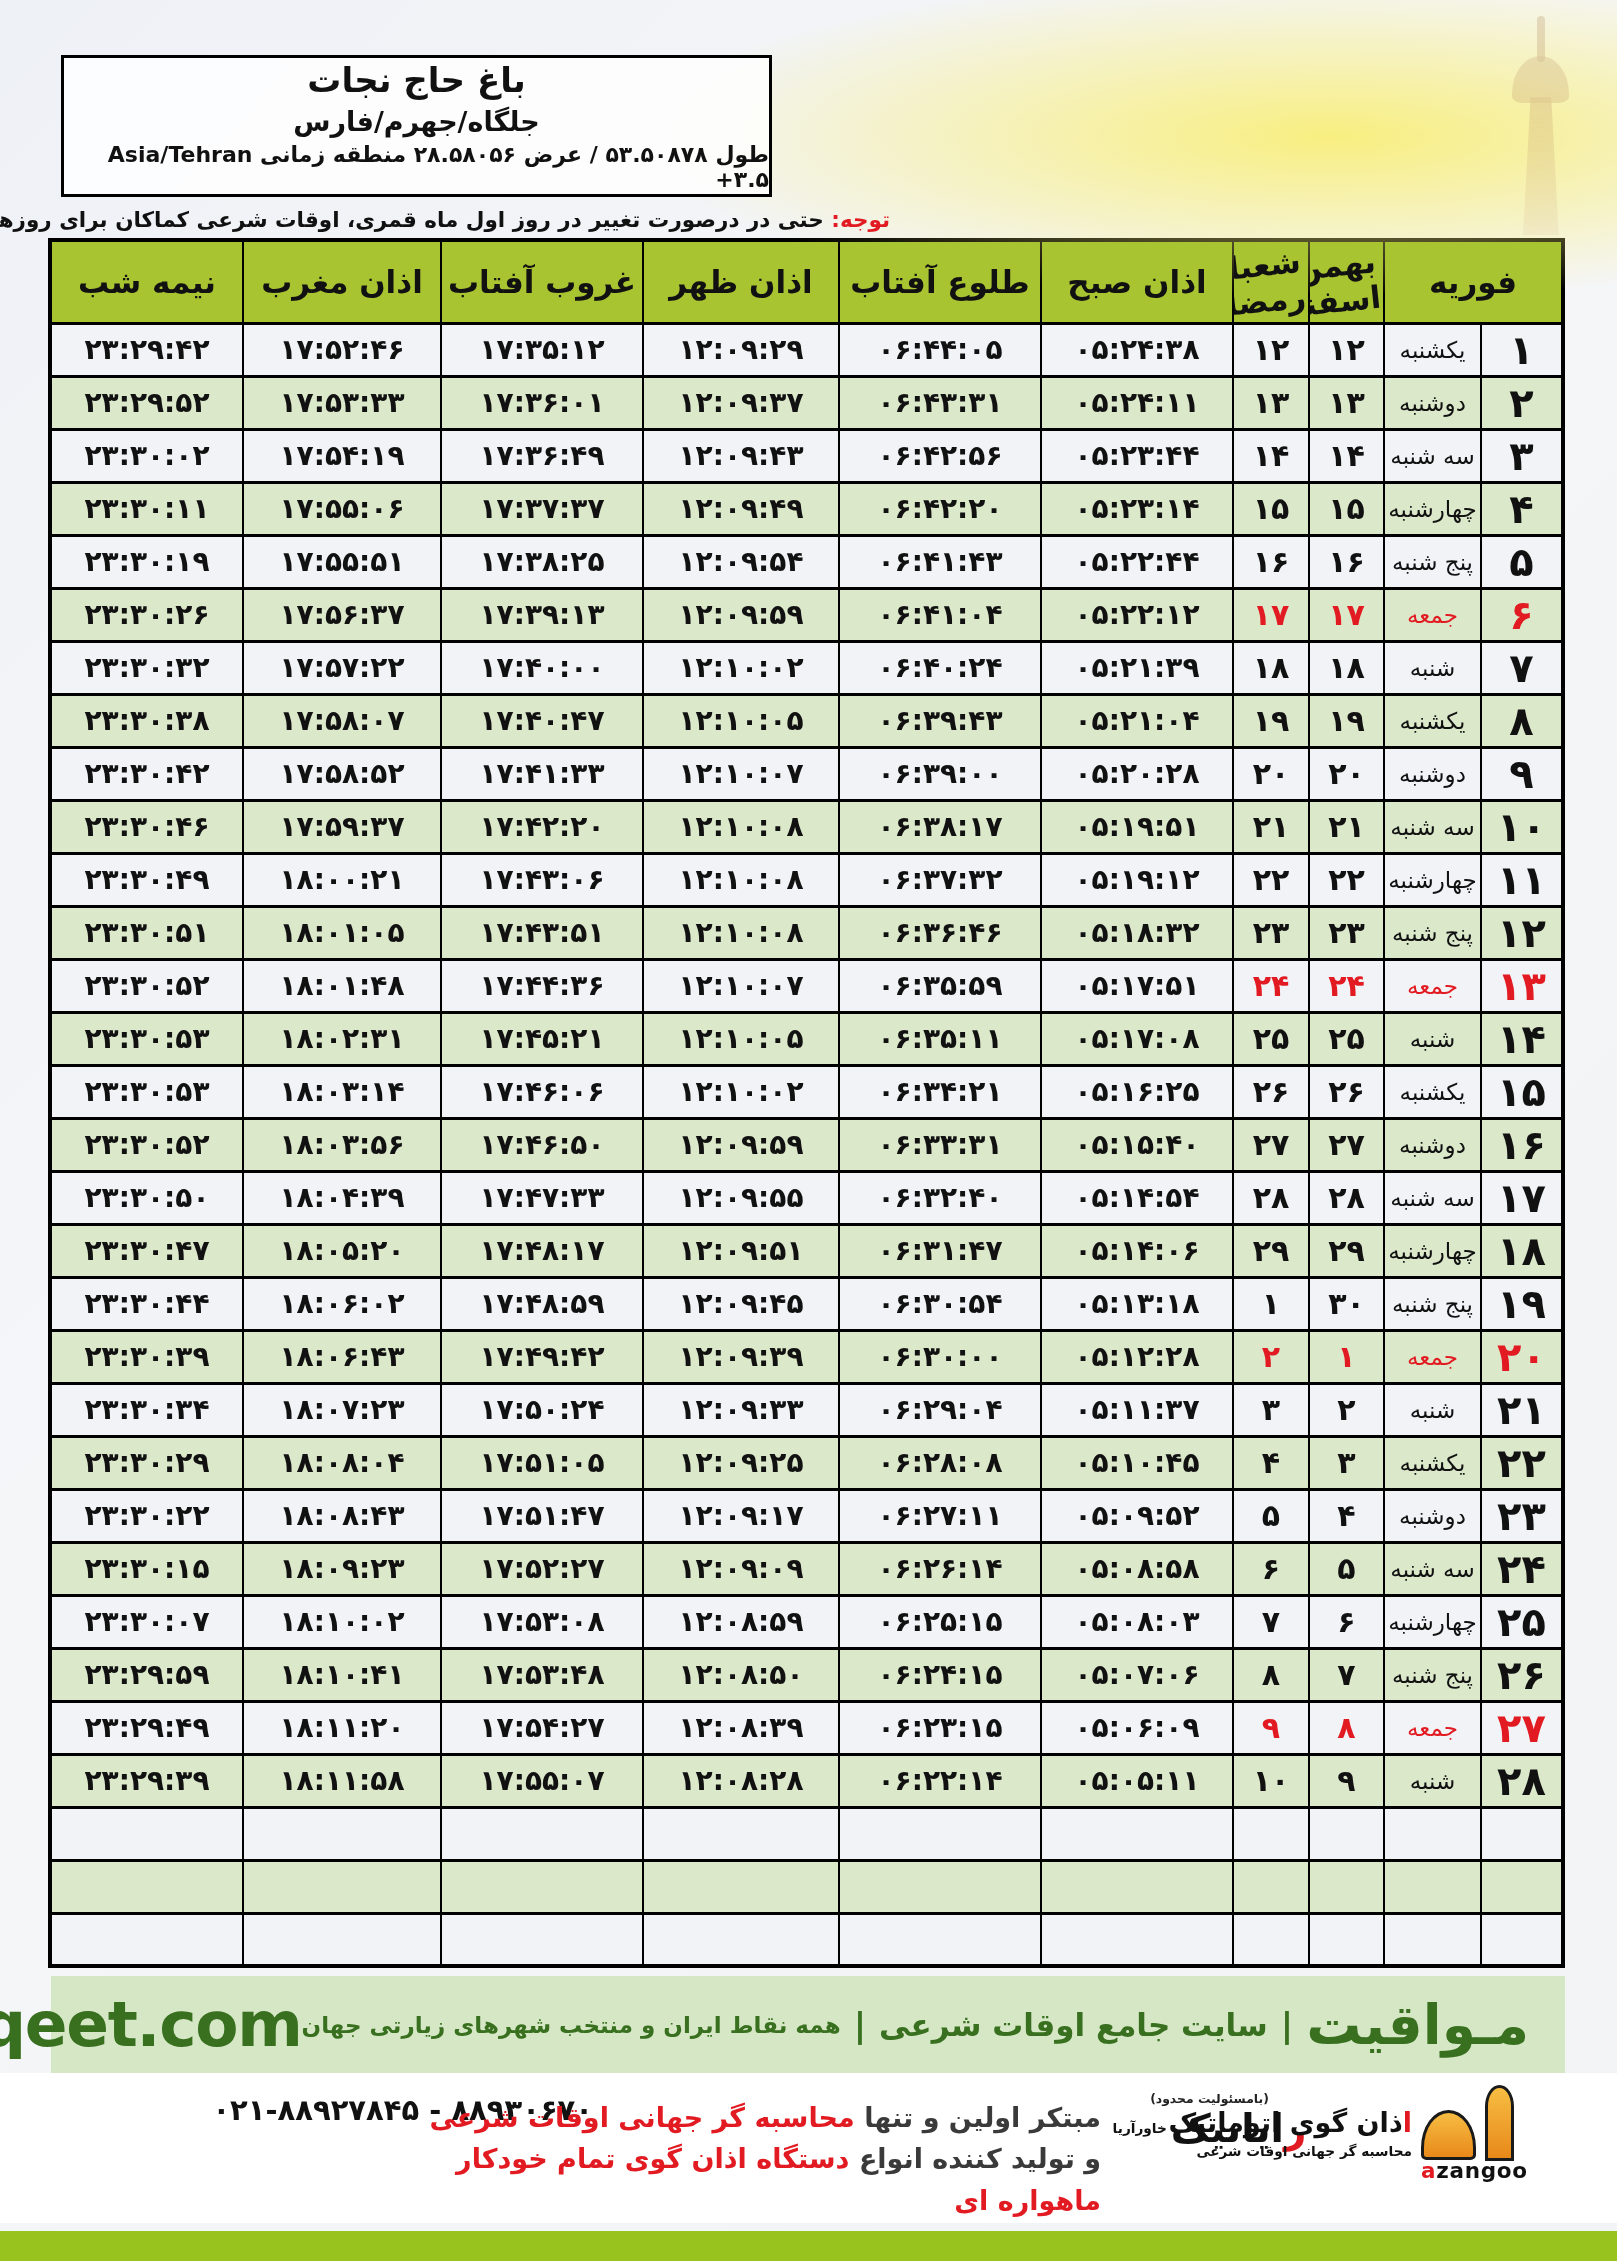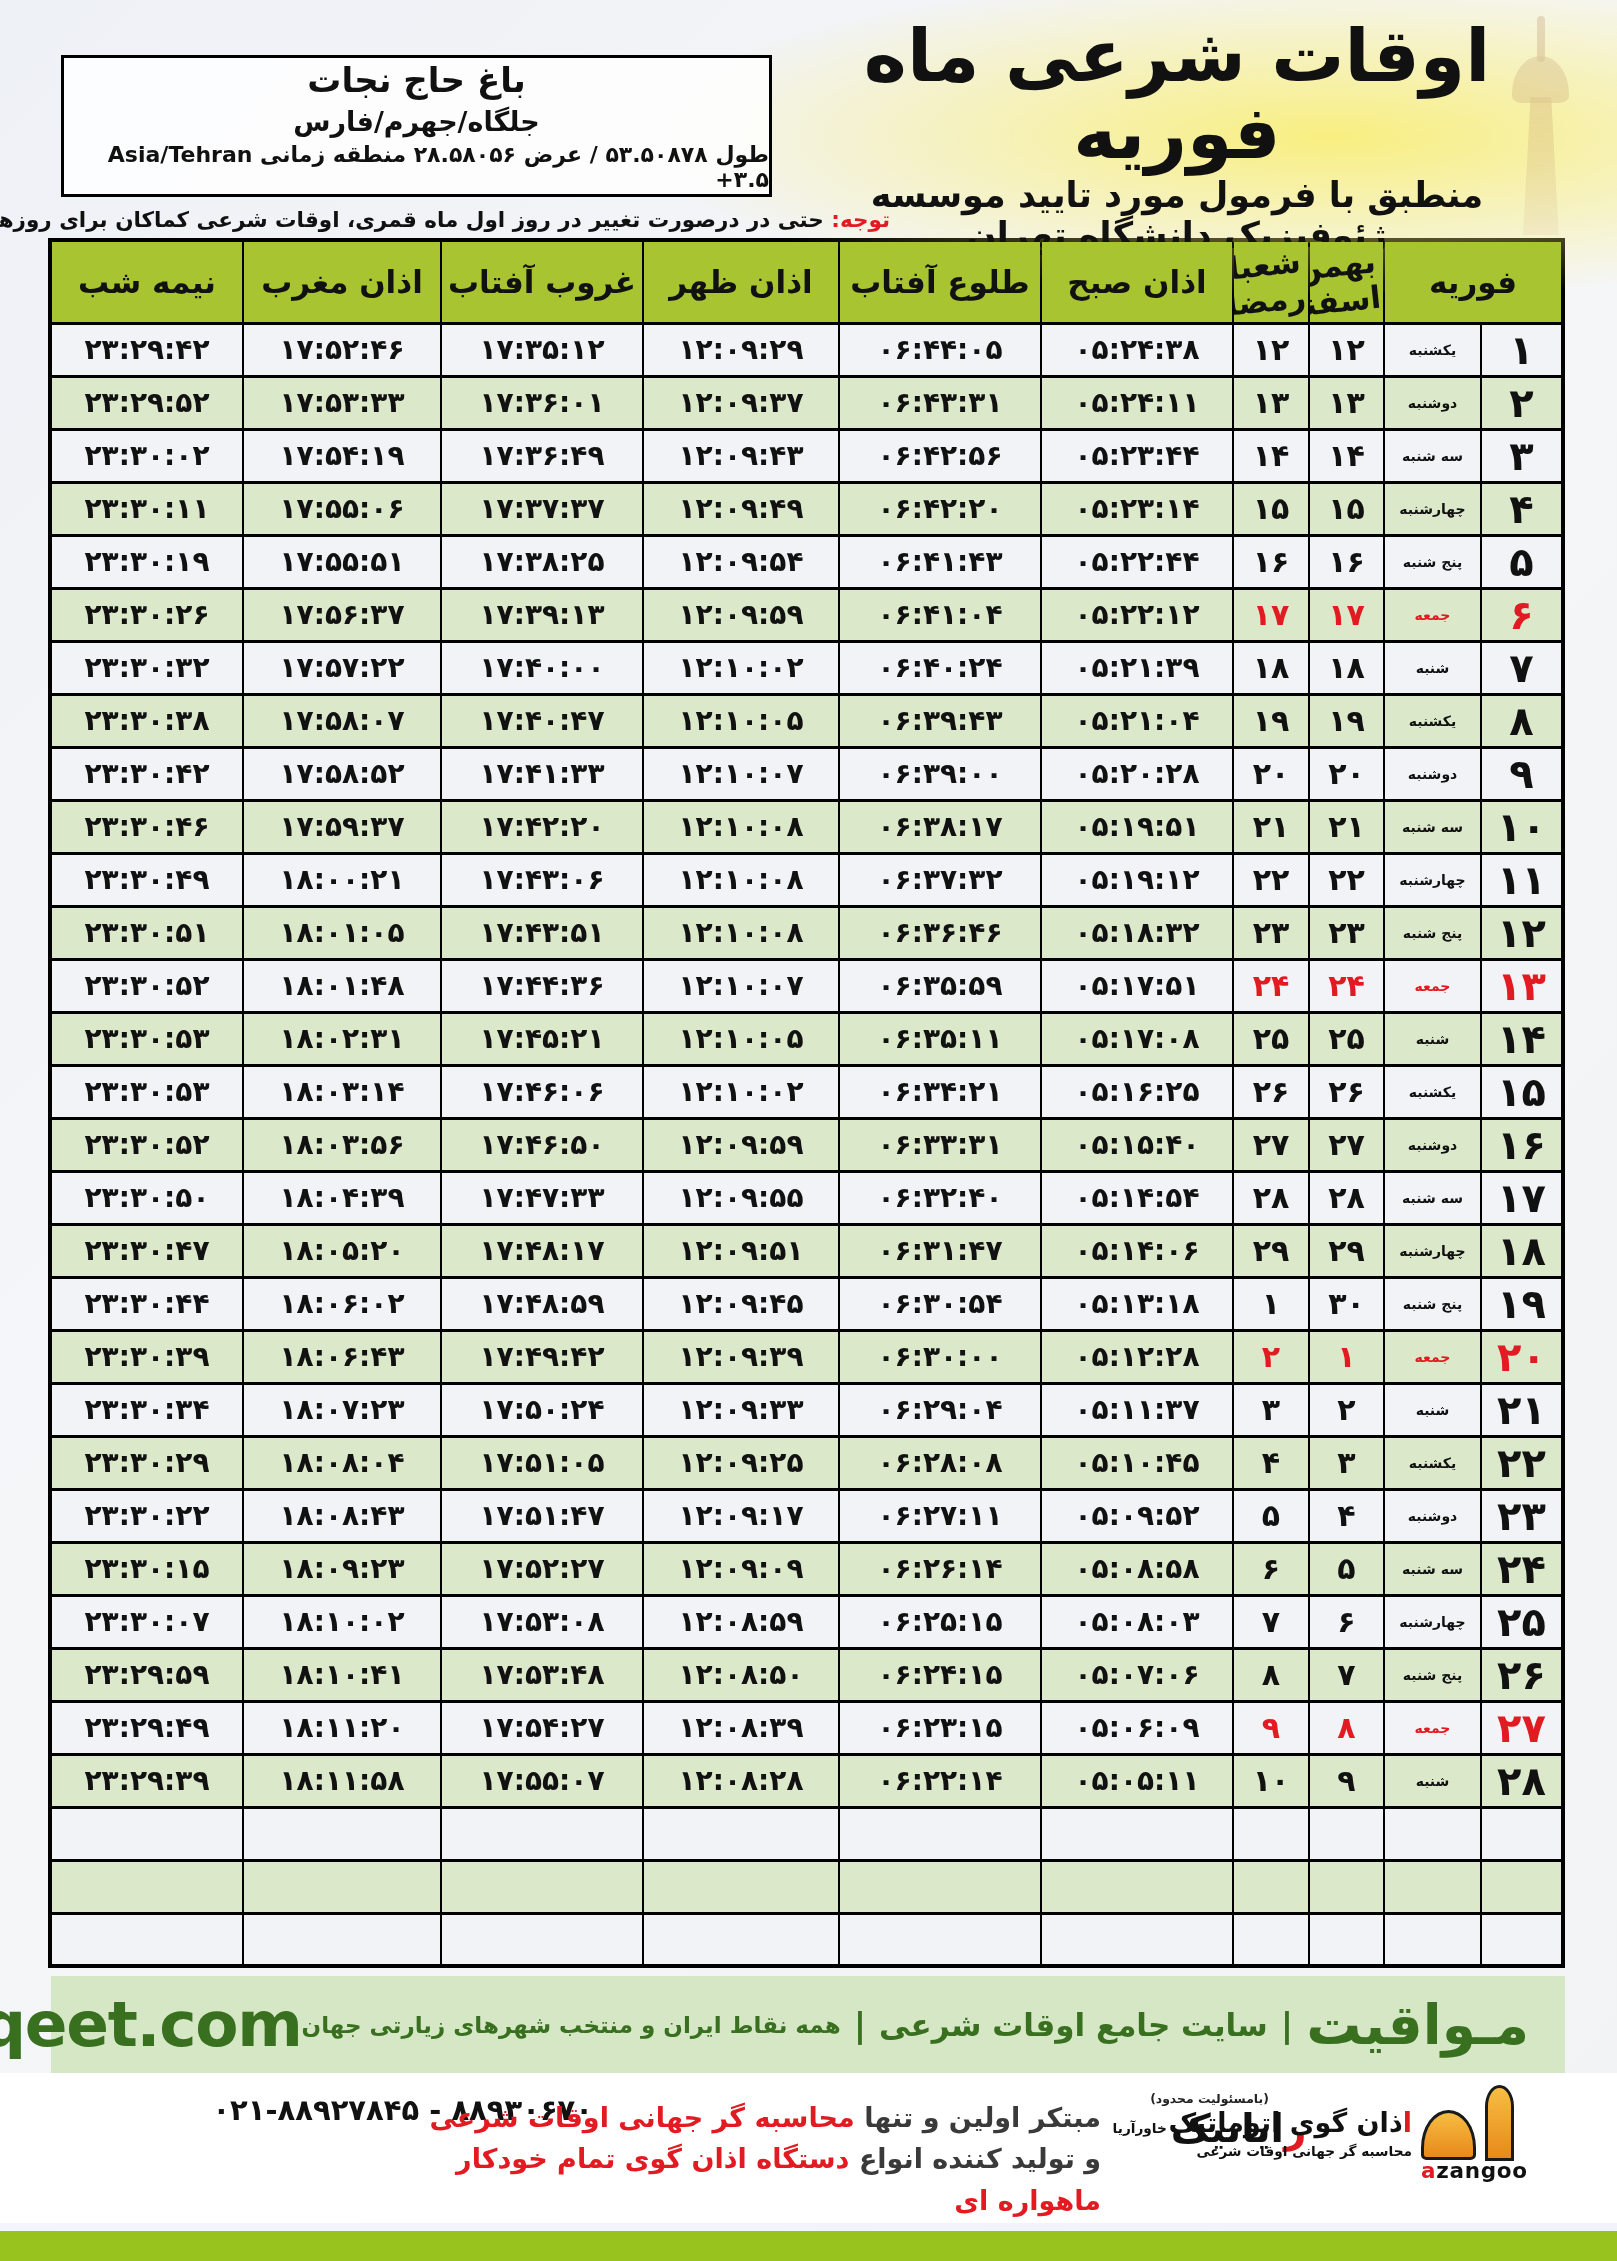--- a/index.html
+++ b/index.html
@@ -46,21 +46,21 @@
   .ptable th,.ptable td{border-left:2px solid #000;border-right:2px solid #000;border-top:3.3px solid #000;border-bottom:3.3px solid #000;
             text-align:center;vertical-align:middle;overflow:hidden}
   .ptable thead th{background:var(--lime);height:74px;font-weight:700;font-size:31px;position:relative}
   th.month-hdr{font-size:17px;font-weight:700;padding:3.9px 2.6px}
   th.month-hdr .t1{display:block;text-align:right;padding-right:5.2px;transform:rotate(-6deg)}
   th.month-hdr .t2{display:block;text-align:left;padding-left:5.2px;transform:rotate(-6deg)}
   .ptable tbody td{height:53px}
   tr.odd td{background:var(--rowlight)}
   tr.even td{background:var(--rowgreen)}
   td.day{font-size:40px;font-weight:800}
-  td.weekday{font-size:14px;font-weight:700}
+  td.weekday{font-size:23px;font-weight:400}
   td.m1,td.m2{font-size:30px;font-weight:700}
   td.time{font-size:28px;font-weight:700;direction:ltr}
   tr.friday td.day,tr.friday td.weekday,tr.friday td.m1,tr.friday td.m2{color:var(--red)}
   
   .footer-band{width:1514px;margin:7.8px 52px 0;height:97px;background:var(--bandgreen);
                display:flex;align-items:center;justify-content:space-between;padding:0 36px;direction:rtl}
   .band-fa{display:flex;align-items:center;gap:13px;color:var(--dkgreen);white-space:nowrap}
   .band-fa .site-lg{font-size:55px;font-weight:800}
   .band-fa .site-md{font-size:31px;font-weight:800}
   .band-fa .site-sm{font-size:23px;font-weight:700}
@@ -107,25 +107,20 @@
 
   <div class="top-section">
     <div class="location-box">
       <div class="loc-name">باغ حاج نجات</div>
       <div class="loc-region">جلگاه/جهرم/فارس</div>
       <div class="loc-coords">
         <span>طول ۵۳.۵۰۸۷۸ / عرض ۲۸.۵۸۰۵۶ منطقه زمانی</span>
         <span class="latin">Asia/Tehran +۳.۵</span>
       </div>
     </div>
-    <div class="title-block">
-      <div class="title-main">اوقات شرعی ماه فوریه</div>
-      <div class="title-sub">منطبق با فرمول مورد تایید موسسه ژئوفیزیک دانشگاه تهران</div>
-      <div class="title-cal">١٤٠٤ شمسی | ١٤٤٧ قمری | ٢٠٢٦ میلادی</div>
-    </div>
     <div class="notice-line">
       <span class="notice-label">توجه:</span><span> حتی در درصورت تغییر در روز اول ماه قمری، اوقات شرعی کماکان برای روزهای شمسی و میلادی معتبر است.</span>
     </div>
   </div>
 
   <table class="ptable" dir="rtl">
     <colgroup>
       <col style="width:82px">
         <col style="width:97px">
         <col style="width:75px">

